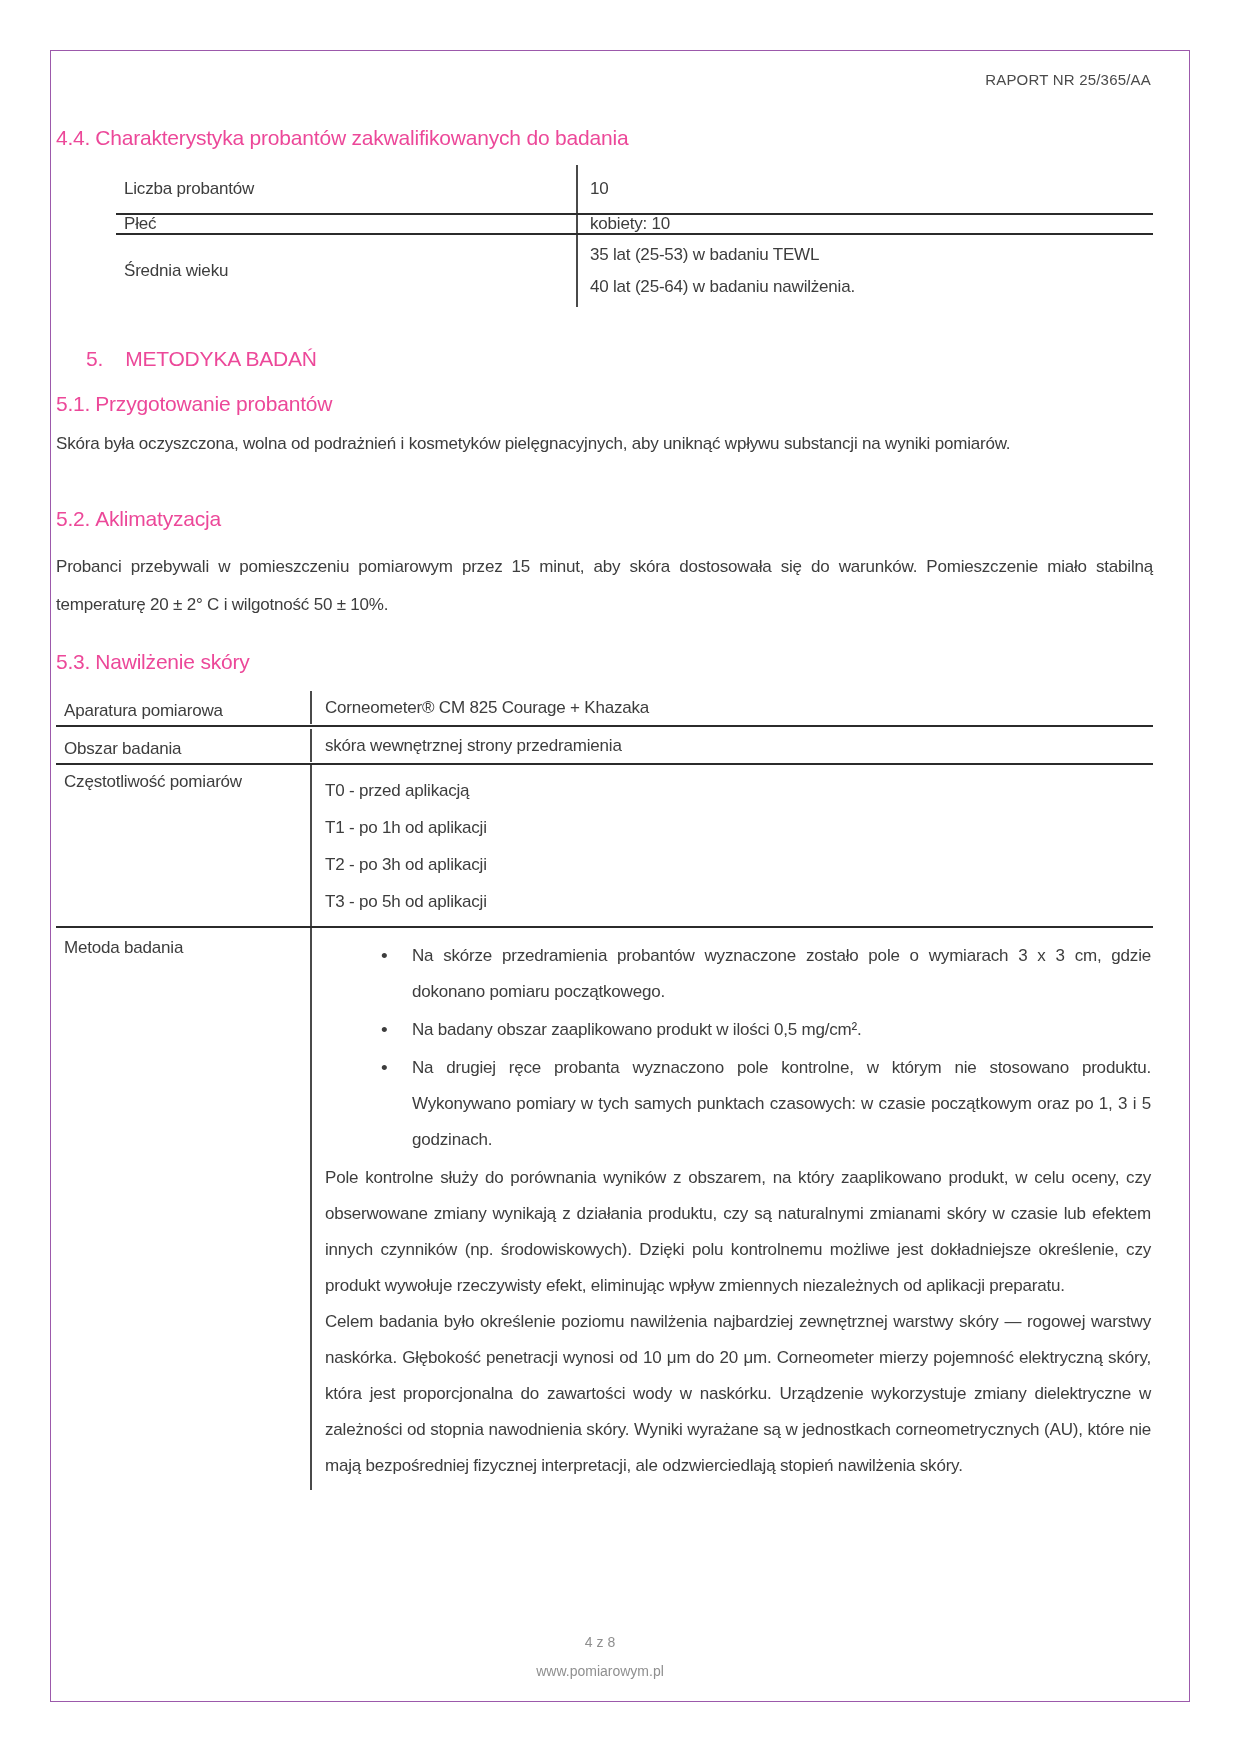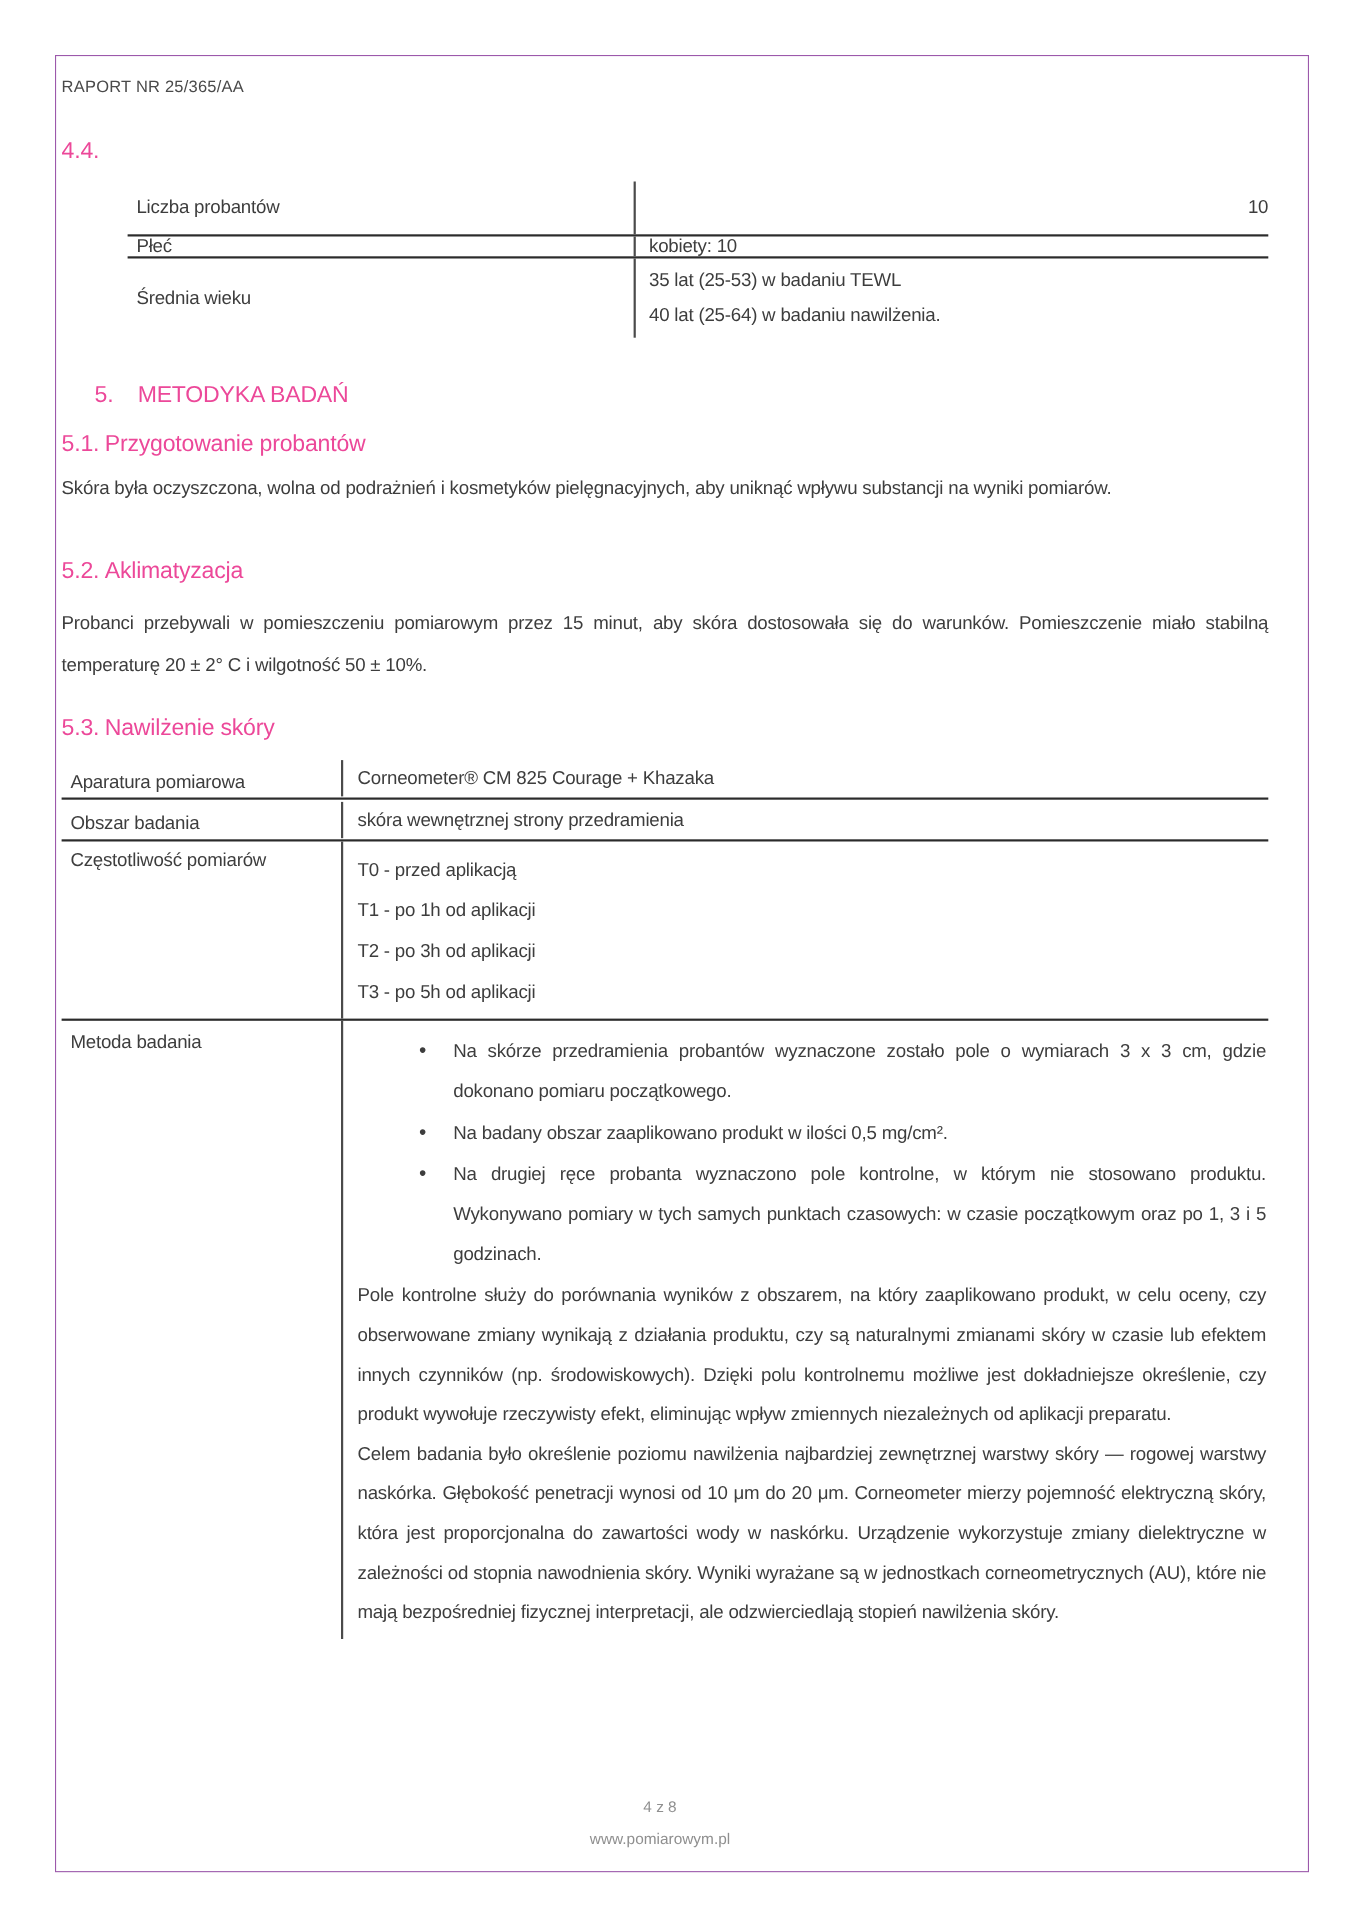--- a/index.html
+++ b/index.html
@@ -3,42 +3,42 @@
 <meta charset="utf-8">
 <style>
   :root { --accent: #9c59ab; --ink: #3d3d3d; --rule: #2b2b2b; --vline: #4a4a4a; --muted: #8f8f8f; }
   * { margin:0; padding:0; box-sizing:border-box; }
   body { background:#ffffff; font-family:"Liberation Sans","DejaVu Sans",sans-serif; color:var(--ink); }
   .page { position:relative; width:1241px; height:1755px; background:#fff; overflow:hidden; }
   .frame { position:absolute; left:50px; top:50px; width:1140px; height:1652px;
            border:1px solid var(--accent); overflow:hidden; }
   .content { padding:20px 38px 0 5px; letter-spacing:-0.2px; }
 
-  .header { text-align:left; font-size:15px; color:#4a4a4a; letter-spacing:0.2px; }
+  .header { text-align:right; font-size:15px; color:#4a4a4a; letter-spacing:0.2px; }
 
   .h { font-weight:normal; color:#ec4899; font-size:21px; line-height:27px; display:flex; }
   .h .num { margin-right:5px; }
   .h44 { margin-top:36px; }
   .h5  { margin-top:38px; }
   .h5 .num { margin-left:30px; margin-right:22px; }
   .h51 { margin-top:18px; }
   .h52 { margin-top:42px;text-align:center; }
   .h53 { margin-top:24px; }
 
   .para { margin-top:8px; font-size:17px; line-height:38px; text-align:justify; width:1097px; }
   .para.p2 { margin-top:16px; }
 
   
   .t1 { margin:14px 0 0 60px; width:1037px; font-size:17px; }
   .t1-row { display:flex; align-items:stretch; }
   .t1-row.rule { border-bottom:2px solid var(--rule); }
   .t1-label { width:460px; display:flex; align-items:center; padding-left:8px; }
   .t1-val { flex:1; border-left:2px solid var(--vline); padding-left:12px;
             display:flex; flex-direction:column; justify-content:center; }
-  .t1-r1 { height:50px;text-align:right; }
+  .t1-r1 { height:50px; }
   .t1-r2 { height:20px; }
   .t1-r3 { height:72px; }
   .t1-vline { line-height:32px; }
 
   
   .t2 { margin:14px 0 0 0; width:1097px; font-size:17px; }
   .t2-row { display:flex; align-items:stretch; }
   .t2-row.rule { border-bottom:2px solid var(--rule); }
   .t2-label { width:254px; padding:7px 4px 0 8px; }
   .t2-val { flex:1; border-left:2px solid var(--vline); padding:7px 0 6px 13px; }
@@ -58,20 +58,21 @@
 <body>
 
 <div class="page">
   <div class="frame">
     <div class="content">
 
       <div class="header">RAPORT NR 25/365/AA</div>
 
       <h1 class="h h44">
         <span class="num">4.4.</span>
+        <span>Charakterystyka probantów zakwalifikowanych do badania</span>
       </h1>
 
       <div class="t1">
         <div class="t1-row t1-r1 rule">
           <div class="t1-label">Liczba probantów</div>
           <div class="t1-val">
             <div class="t1-vline">10</div>
           </div>
         </div>
         <div class="t1-row t1-r2 rule">

